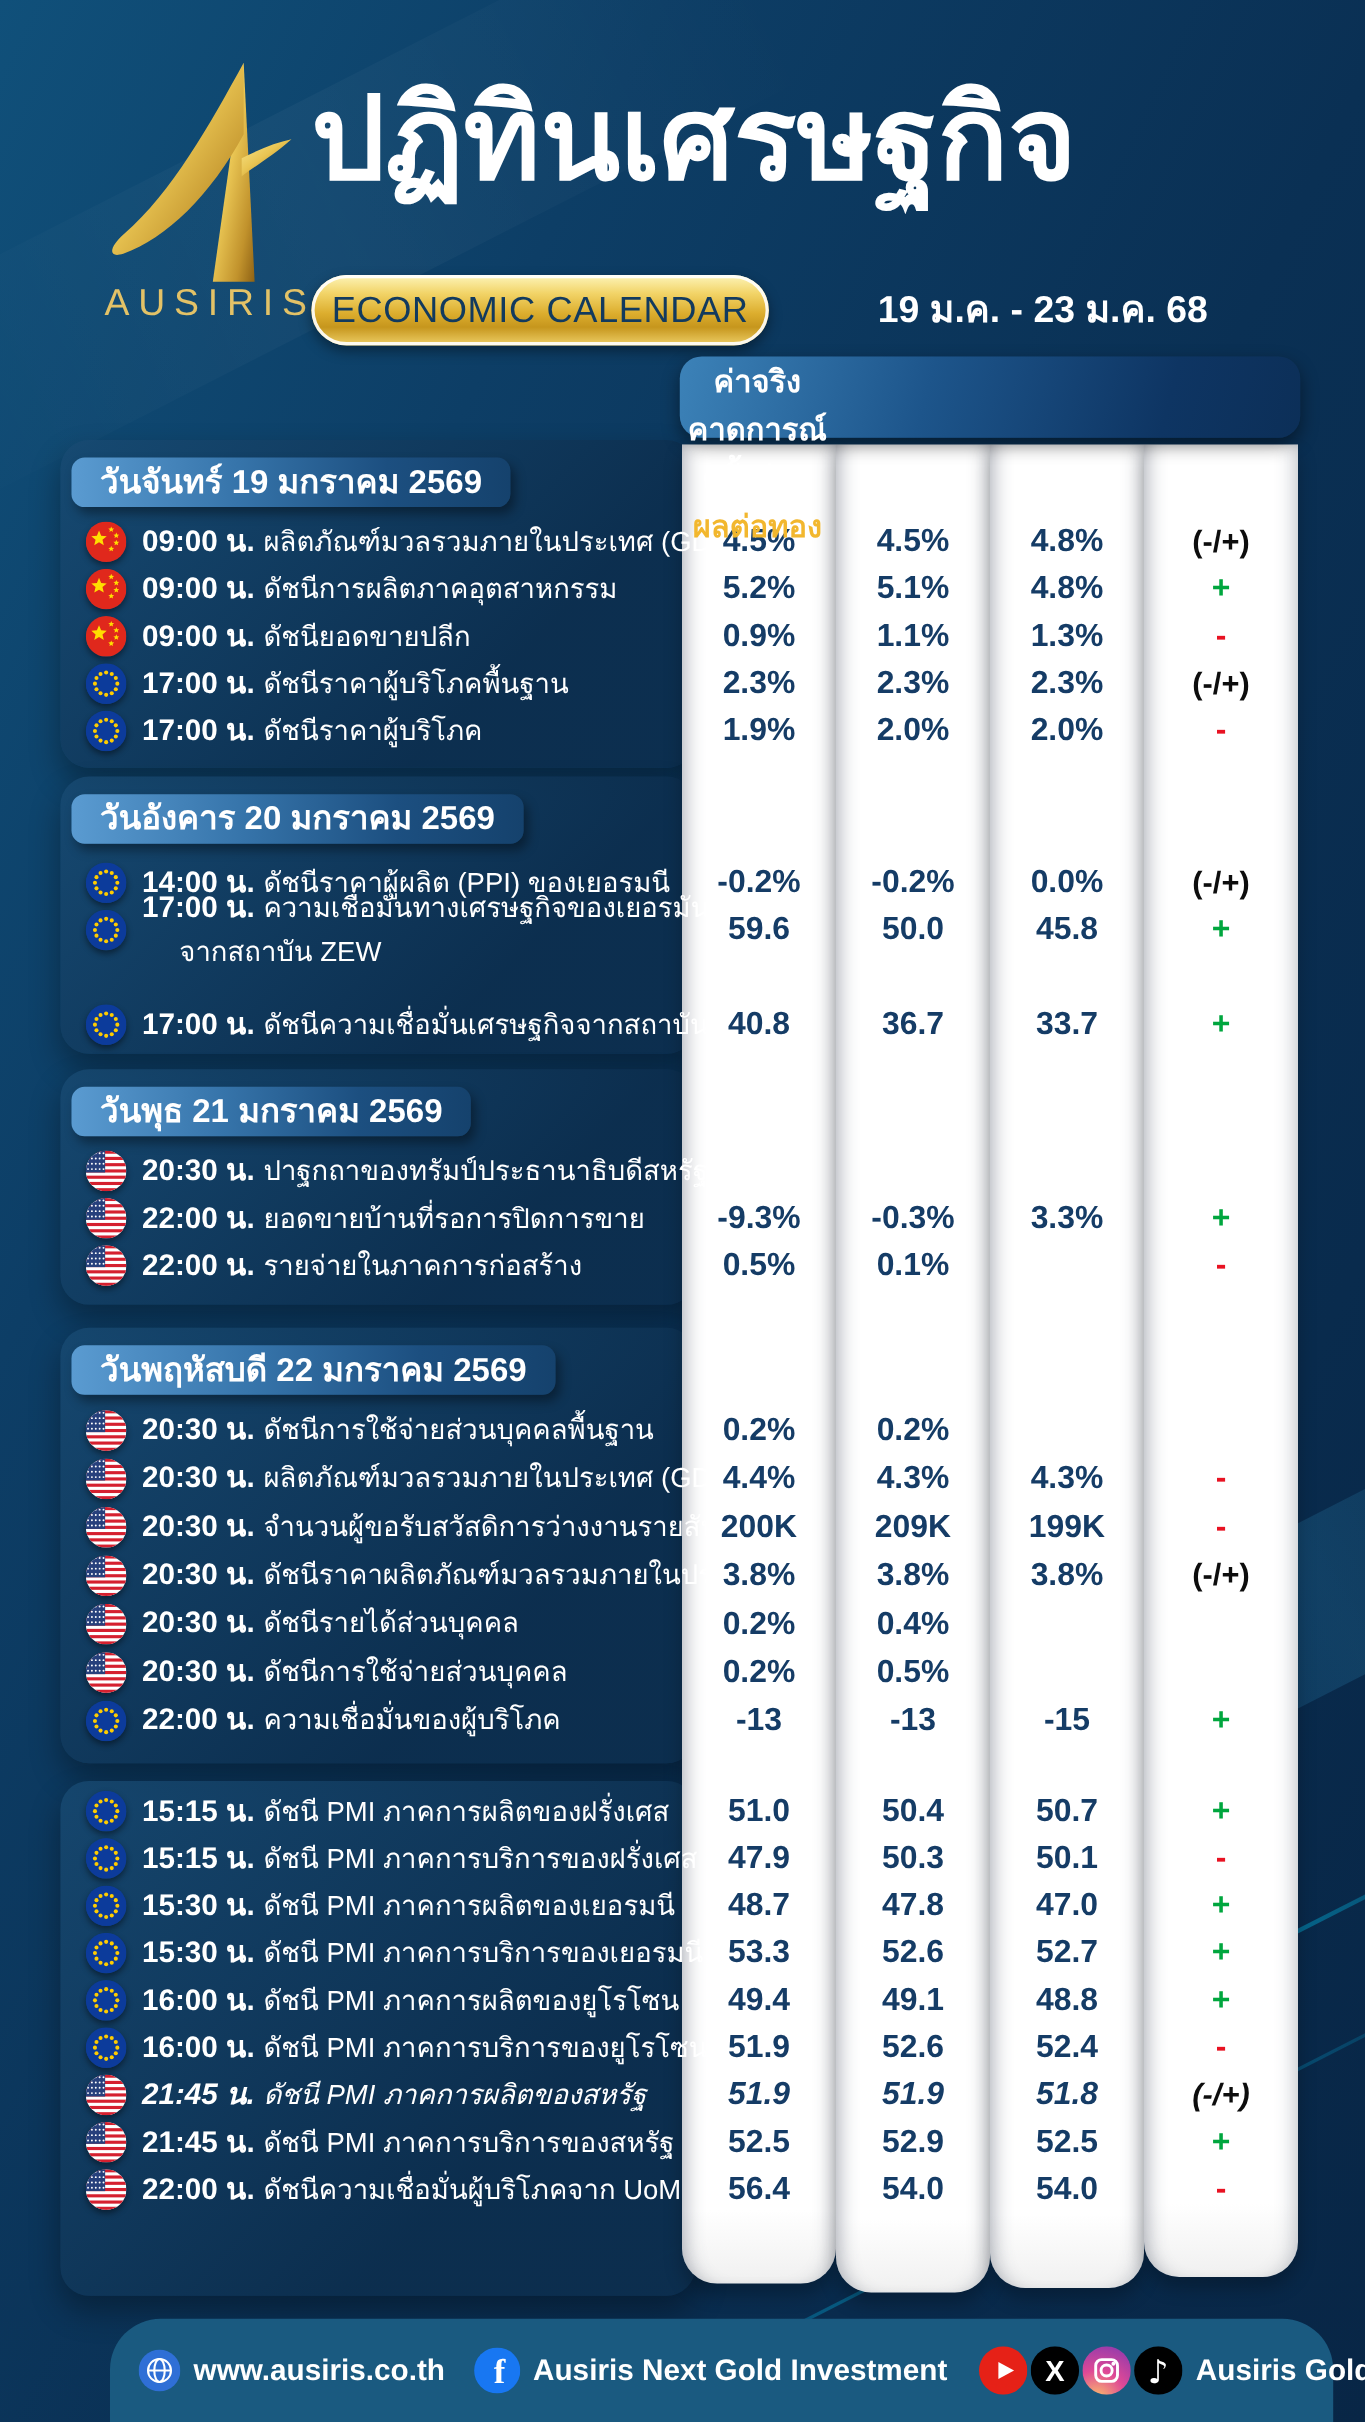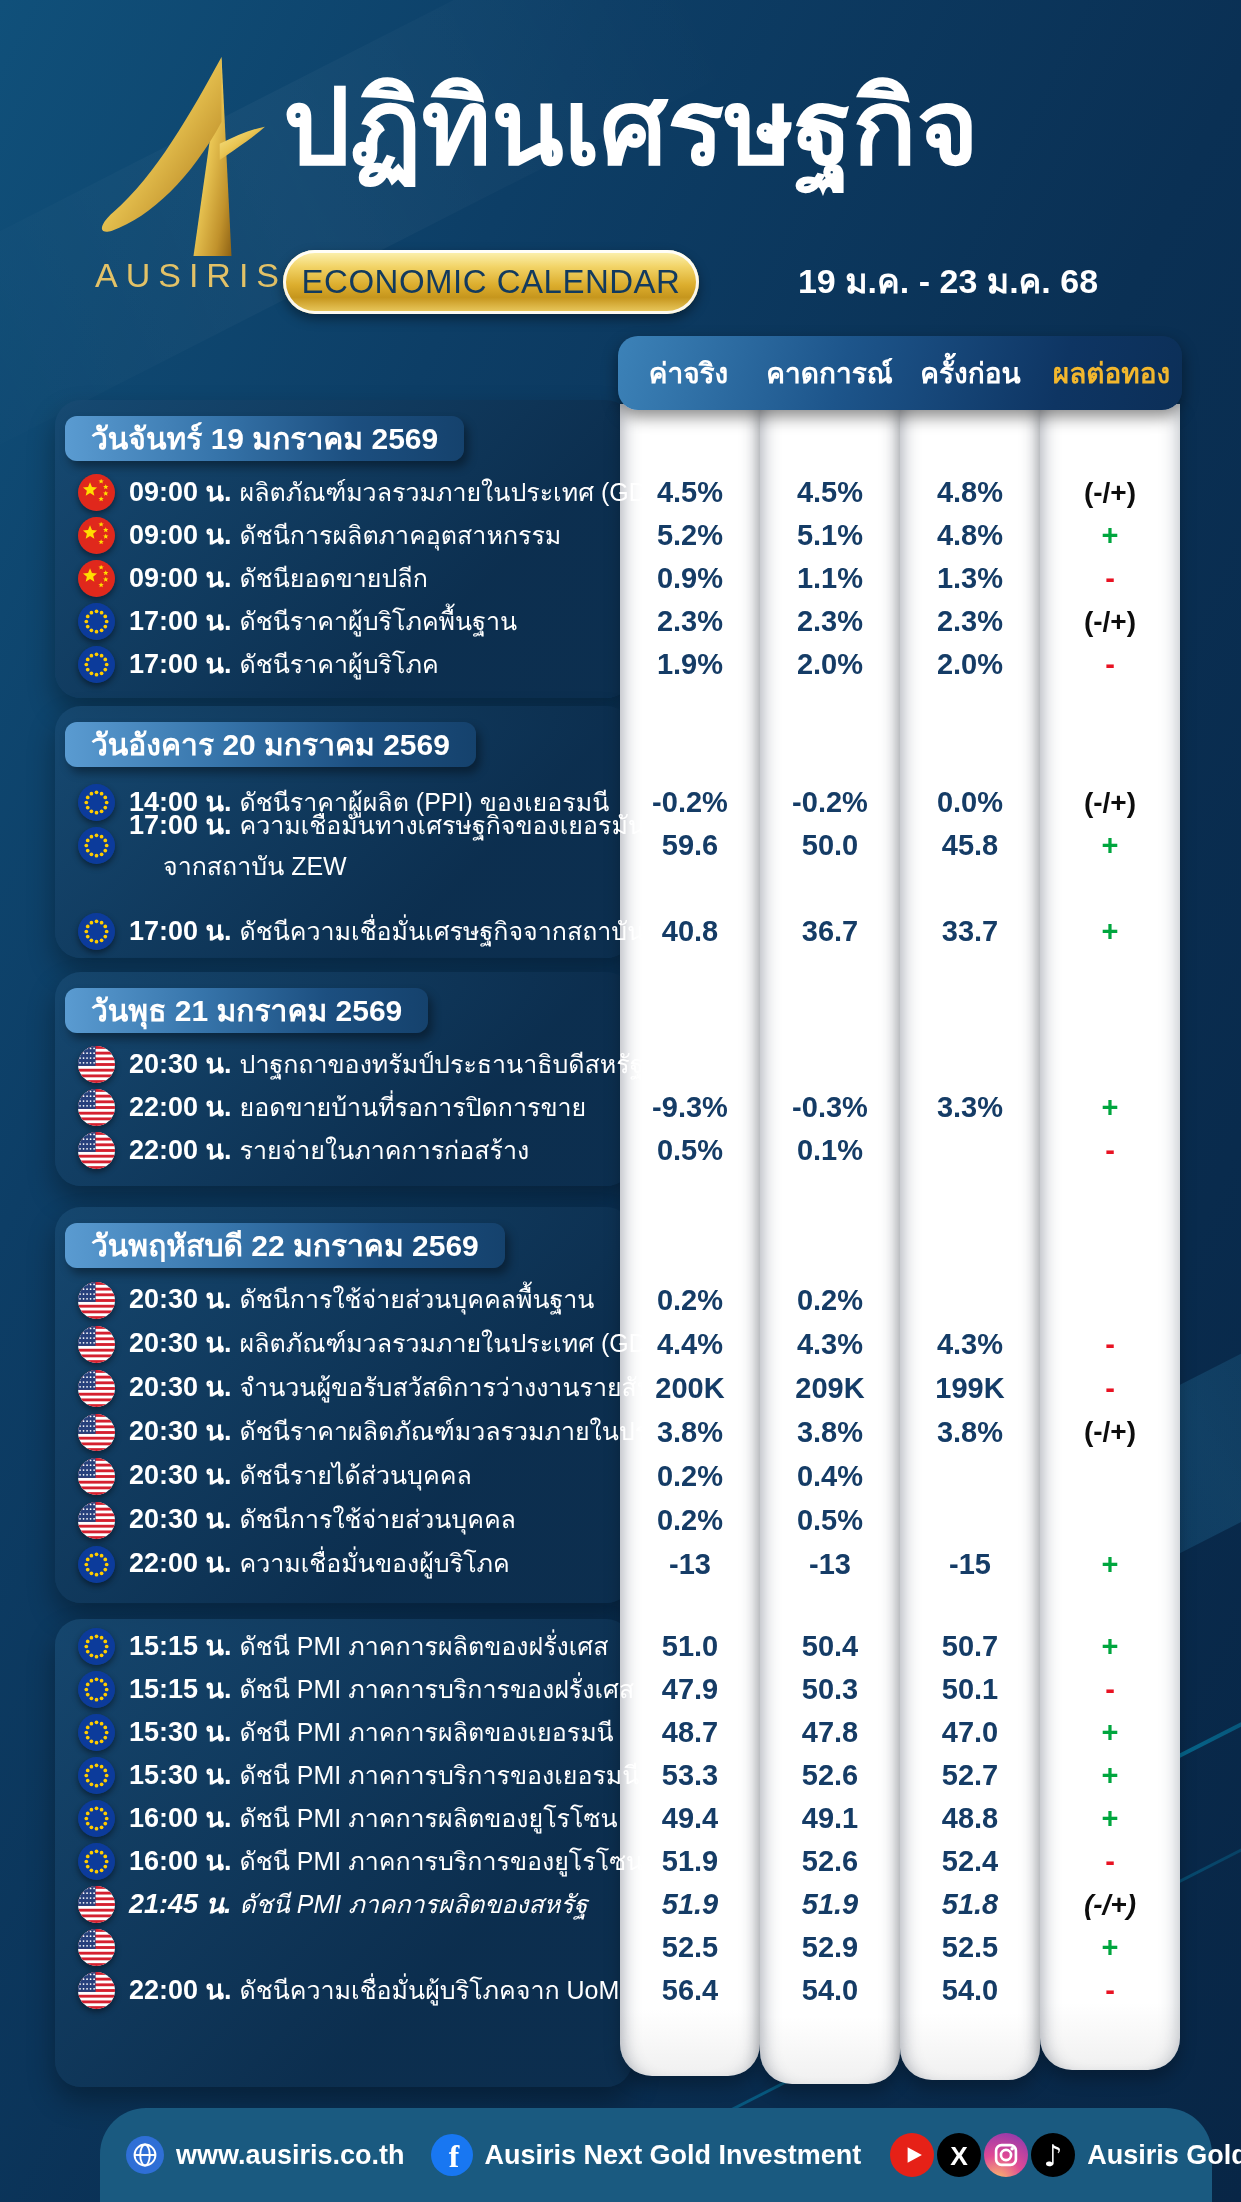--- a/index.html
+++ b/index.html
@@ -26,23 +26,23 @@
   #badge{position:absolute;left:283px;top:250px;width:416px;height:64px;border-radius:33px;
     background:linear-gradient(180deg,#fdf5ba 0%,#f2d express 0,#f2d468 26%,#dcad2d 55%,#c6961d 74%,#eecf67 100%);
     background:linear-gradient(180deg,#fdf5ba 0%,#f2d468 26%,#dcad2d 55%,#c6961d 74%,#eecf67 100%);
     display:flex;align-items:center;justify-content:center;
     font-size:33px;font-weight:400;color:#123a5e;letter-spacing:.5px;
     box-shadow:0 5px 12px rgba(0,0,0,.4), inset 0 0 0 3px rgba(255,255,255,.9);}
   #date-range{position:absolute;left:728px;top:254px;width:440px;text-align:center;
     font-size:34px;font-weight:700;color:#ffffff;white-space:nowrap;}
 
   
-  #colhead{position:absolute;left:618px;top:336px;width:564px;height:74px;border-radius:20px;
+  #colhead{position:absolute;left:618px;top:324px;width:564px;height:74px;border-radius:20px;
     background:linear-gradient(105deg,#3c82b8 0%,#1d558b 40%,#0e3563 78%,#0c2f58 100%);
-    display:flex;z-index:5;box-shadow:0 7px 16px rgba(0,0,0,.45);}
+    display:flex;z-index:5;box-shadow:0 7px 16px rgba(0,0,0,.45);flex-direction:column;}
   .colhead-cell{width:141px;display:flex;align-items:center;justify-content:center;
     font-size:28px;font-weight:700;color:#ffffff;}
   .colhead-cell.gold{color:#f2b72e;}
 
   
   .strip{position:absolute;top:404px;width:140px;z-index:1;
     background:linear-gradient(180deg,#ffffff 0%,#ffffff 96%,#f0f0f0 100%);
     border-radius:0 0 32px 32px;
     box-shadow:inset 16px 0 18px -14px rgba(55,65,85,.45), inset -16px 0 18px -14px rgba(55,65,85,.35), 0 10px 16px rgba(0,0,0,.25);}
   #strip-0{left:620px;height:1672px}
@@ -970,20 +970,21 @@
                   <circle cx="9.8" cy="13" r="0.95" fill="#fff"></circle>
                   <circle cx="13.599999999999998" cy="13" r="0.95" fill="#fff"></circle>
                   <circle cx="17.4" cy="13" r="0.95" fill="#fff"></circle>
                   <circle cx="2.2" cy="18.200000000000003" r="0.95" fill="#fff"></circle>
                   <circle cx="6" cy="18.200000000000003" r="0.95" fill="#fff"></circle>
                   <circle cx="9.8" cy="18.200000000000003" r="0.95" fill="#fff"></circle>
                   <circle cx="13.599999999999998" cy="18.200000000000003" r="0.95" fill="#fff"></circle>
                   <circle cx="17.4" cy="18.200000000000003" r="0.95" fill="#fff"></circle>
                 </svg>
               </span>
+              <div class="evt"><b>21:45 น.</b><span>ดัชนี PMI ภาคการบริการของสหรัฐ</span></div>
             </div>
             <div class="val">52.5</div>
             <div class="val">52.9</div>
             <div class="val">52.5</div>
             <div class="val eff pos">+</div>
           </div>
           <div class="row" style="height: 43px;">
             <div class="left">
               <span class="flag">
                 <svg viewBox="0 0 40 40">

